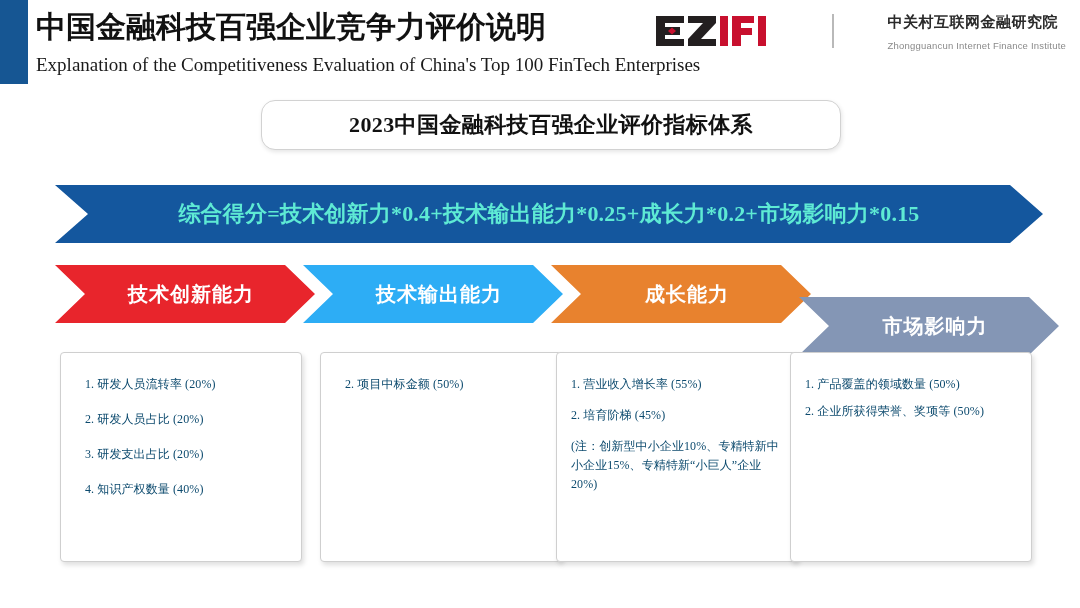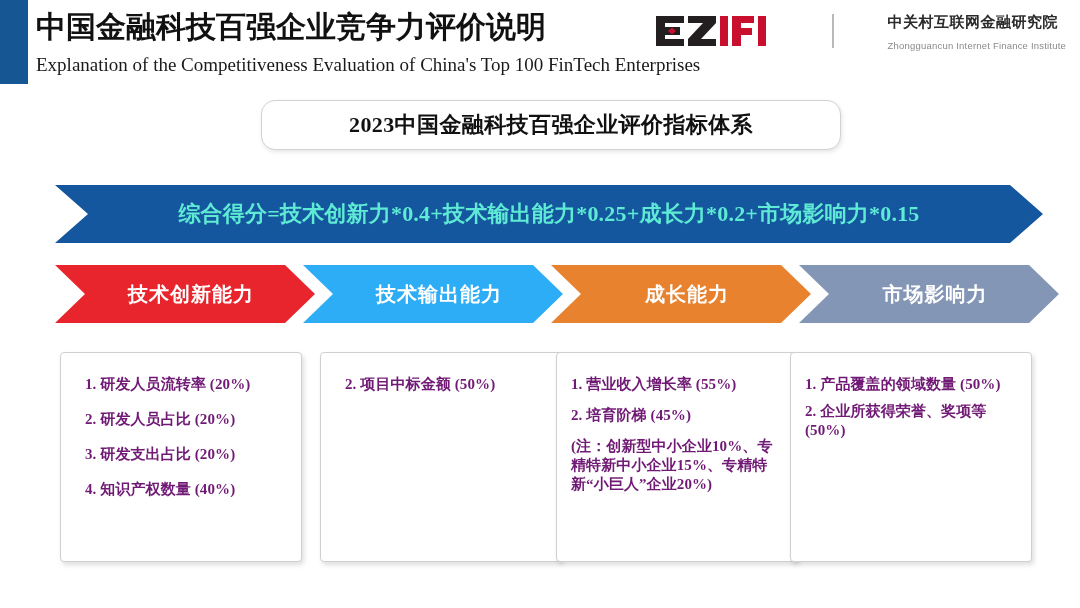--- a/index.html
+++ b/index.html
@@ -187,23 +187,23 @@
     box-shadow: 2px 3px 5px rgba(0,0,0,0.13);
     padding: 22px 14px 10px 14px;
   }
   #card-0 { left: 60px; }
   #card-1 { left: 320px; }
   #card-2 { left: 556px; }
   #card-3 { left: 790px; }
 
   .card-item {
     font-family: "Liberation Serif", "DejaVu Serif", serif;
-    font-size: 15px;
-    font-weight: bold;
-    color: #701a75;
+    font-size: 12px;
+    font-weight: normal;
+    color: #0c4a6e;
     line-height: 19px;
     margin-bottom: 16px;
     letter-spacing: 0.1px;
   }
   #card-0 .card-item { padding-left: 10px; }
   #card-1 .card-item { padding-left: 10px; }
   #card-3 .card-item { margin-bottom: 8px; }
   #card-2 .card-item { margin-bottom: 12px; }
   .card-item:last-child { margin-bottom: 0; }
 </style>
@@ -254,21 +254,21 @@
 <div id="chevron-row">
   <div class="chevron" id="chevron-0" style="background: rgb(232, 37, 44); clip-path: polygon(0px 0px, 230px 0px, 260px 29px, 230px 58px, 0px 58px, 30px 29px);">
     <span class="chevron-label">技术创新能力</span>
   </div>
   <div class="chevron" id="chevron-1" style="background: rgb(45, 173, 245); clip-path: polygon(0px 0px, 230px 0px, 260px 29px, 230px 58px, 0px 58px, 30px 29px);">
     <span class="chevron-label">技术输出能力</span>
   </div>
   <div class="chevron" id="chevron-2" style="background: rgb(232, 130, 46); clip-path: polygon(0px 0px, 230px 0px, 260px 29px, 230px 58px, 0px 58px, 30px 29px);">
     <span class="chevron-label">成长能力</span>
   </div>
-  <div class="chevron" id="chevron-3" style="background: rgb(132, 150, 181); clip-path: polygon(0px 0px, 230px 0px, 260px 29px, 230px 58px, 0px 58px, 30px 29px);">
+  <div class="chevron" id="chevron-3" style="background: rgb(132, 150, 181); clip-path: polygon(0px 0px, 230px 0px, 260px 29px, 230px 58px, 0px 58px, 30px 29px); margin-top: 32px;">
     <span class="chevron-label">市场影响力</span>
   </div>
 </div>
 
 <div id="card-row">
 
   <div class="card" id="card-0">
     <div class="card-item">1. 研发人员流转率 (20%)</div>
     <div class="card-item">2. 研发人员占比 (20%)</div>
     <div class="card-item">3. 研发支出占比 (20%)</div>

